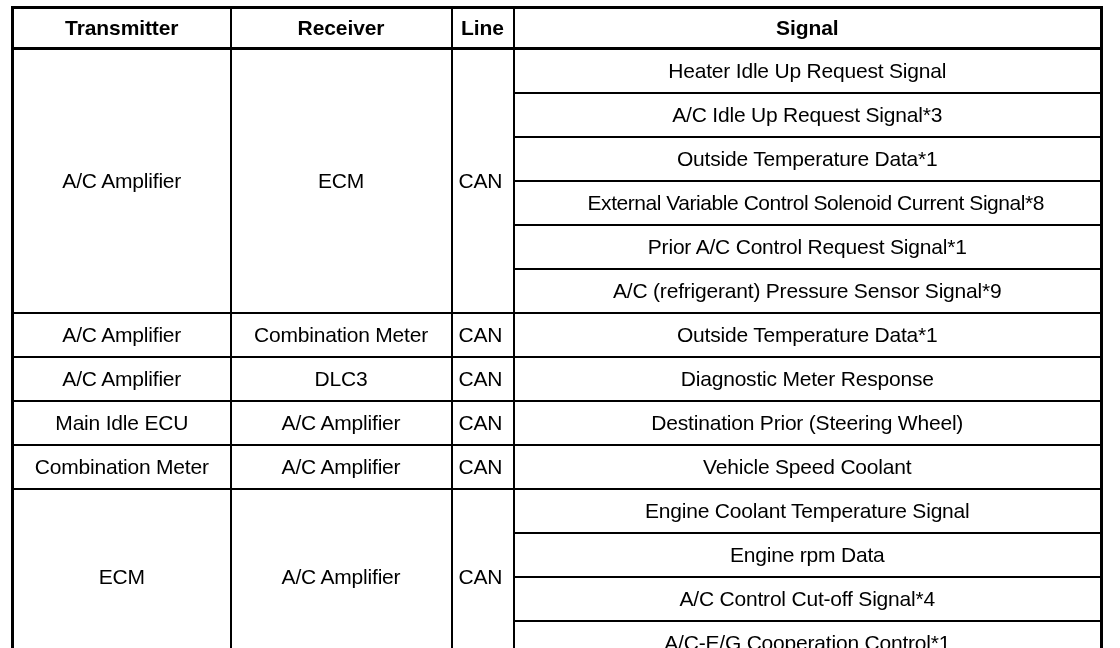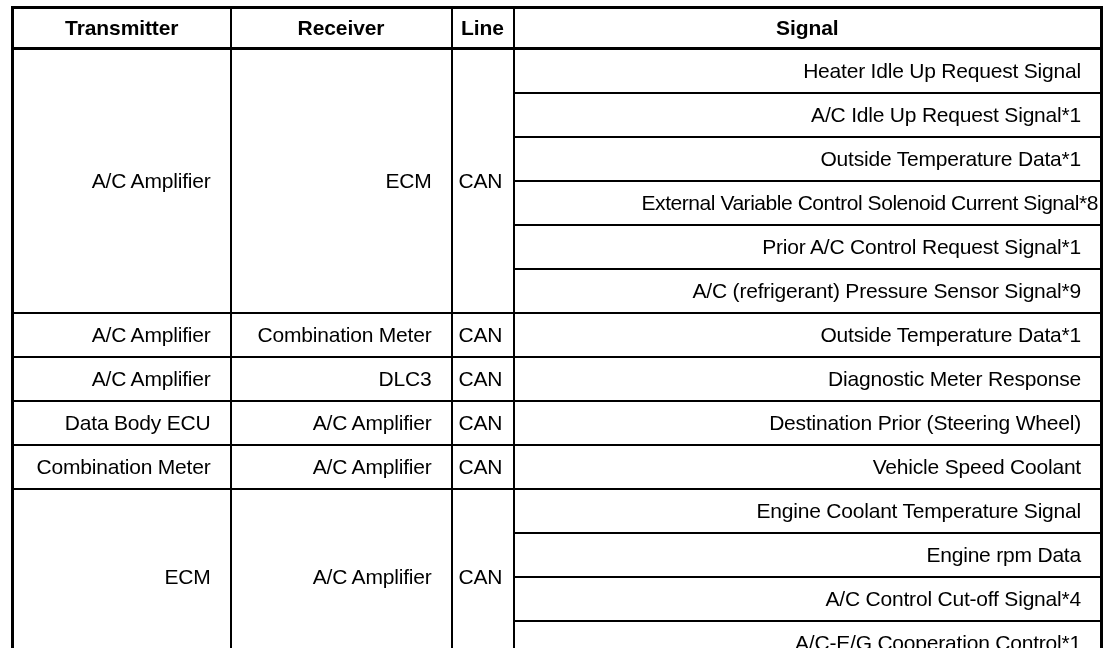--- a/index.html
+++ b/index.html
@@ -47,21 +47,21 @@
     padding: 0 4px;
     white-space: nowrap;
     letter-spacing: -0.1px;
   }
   thead th:last-child { border-right: none; }
 
   tbody td {
     border-right: 2px solid #000;
     border-bottom: 2px solid #000;
     font-size: 21px;
-    text-align: right;
+    text-align: center;
     padding: 0 19px;
     height: 42px;
     vertical-align: middle;
     white-space: nowrap;
     letter-spacing: -0.2px;
   }
   tbody td:last-child { border-right: none; }
   tbody tr:last-child td { border-bottom: none; }
 
   td.line-cell {
@@ -102,21 +102,21 @@
       </tr>
     </thead>
     <tbody id="table-body">
         <tr>
           <td class="group-cell" rowspan="6">A/C Amplifier</td>
           <td class="group-cell" rowspan="6">ECM</td>
           <td class="group-cell line-cell" rowspan="6">CAN</td>
           <td class="signal-cell">Heater Idle Up Request Signal</td>
         </tr>
         <tr>
-          <td class="signal-cell">A/C Idle Up Request Signal*1</td>
+          <td class="signal-cell">A/C Idle Up Request Signal*3</td>
         </tr>
         <tr>
           <td class="signal-cell">Outside Temperature Data*1</td>
         </tr>
         <tr>
           <td class="signal-cell tight">External Variable Control Solenoid Current Signal*8</td>
         </tr>
         <tr>
           <td class="signal-cell">Prior A/C Control Request Signal*1</td>
         </tr>
@@ -129,21 +129,21 @@
           <td class="group-cell line-cell" rowspan="1">CAN</td>
           <td class="signal-cell">Outside Temperature Data*1</td>
         </tr>
         <tr class="group-end">
           <td class="group-cell" rowspan="1">A/C Amplifier</td>
           <td class="group-cell" rowspan="1">DLC3</td>
           <td class="group-cell line-cell" rowspan="1">CAN</td>
           <td class="signal-cell">Diagnostic Meter Response</td>
         </tr>
         <tr class="group-end">
-          <td class="group-cell" rowspan="1">Data Body ECU</td>
+          <td class="group-cell" rowspan="1">Main Idle ECU</td>
           <td class="group-cell" rowspan="1">A/C Amplifier</td>
           <td class="group-cell line-cell" rowspan="1">CAN</td>
           <td class="signal-cell">Destination Prior (Steering Wheel)</td>
         </tr>
         <tr class="group-end">
           <td class="group-cell" rowspan="1">Combination Meter</td>
           <td class="group-cell" rowspan="1">A/C Amplifier</td>
           <td class="group-cell line-cell" rowspan="1">CAN</td>
           <td class="signal-cell">Vehicle Speed Coolant</td>
         </tr>

